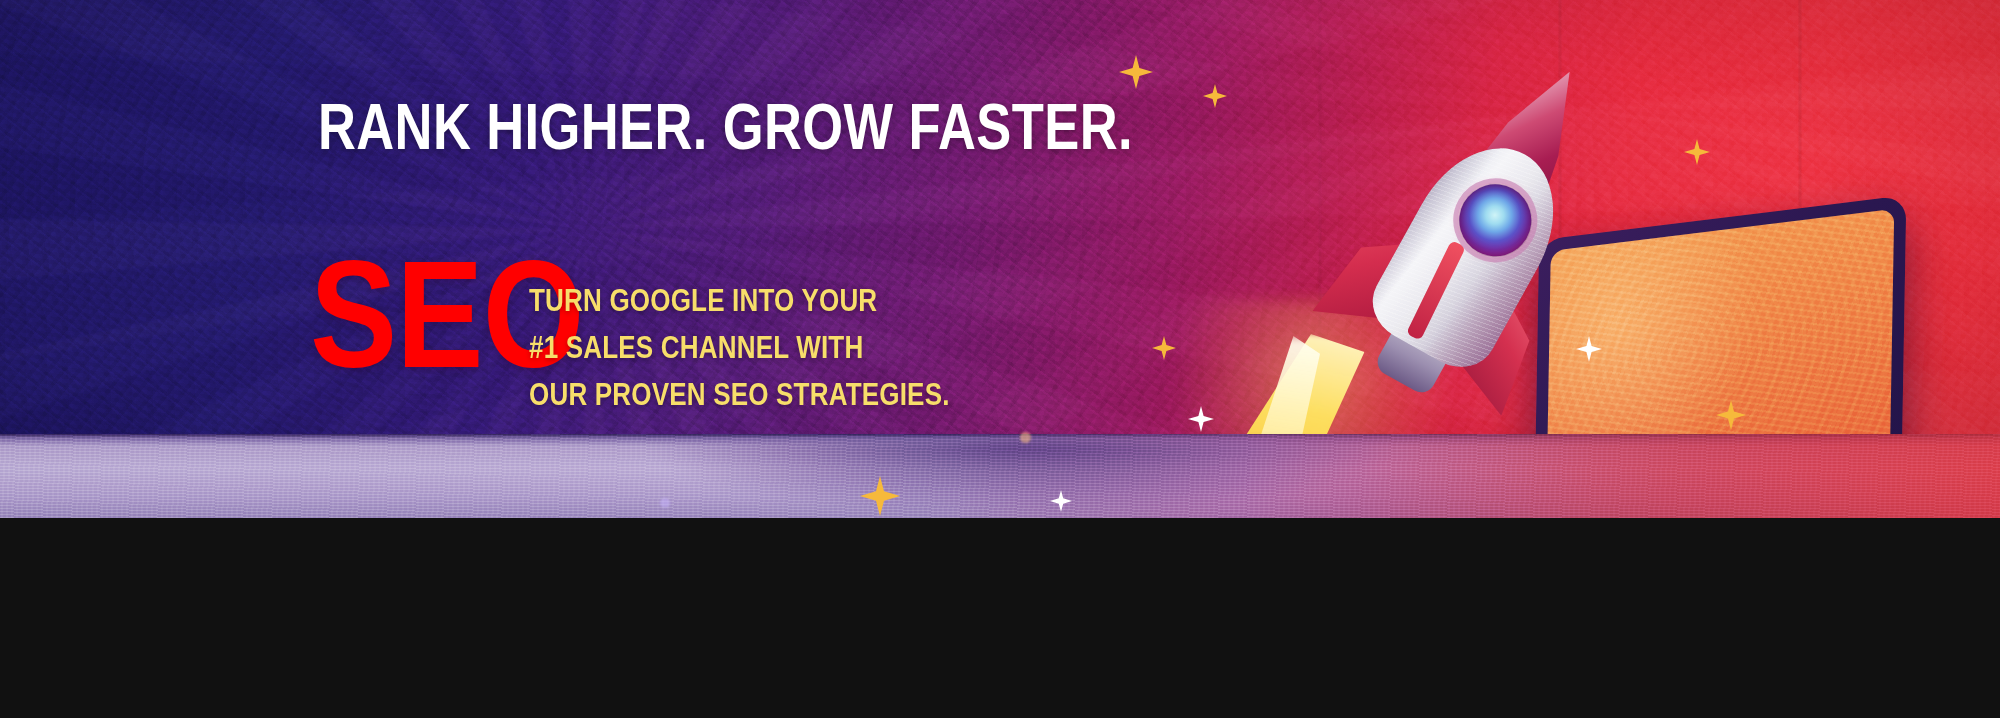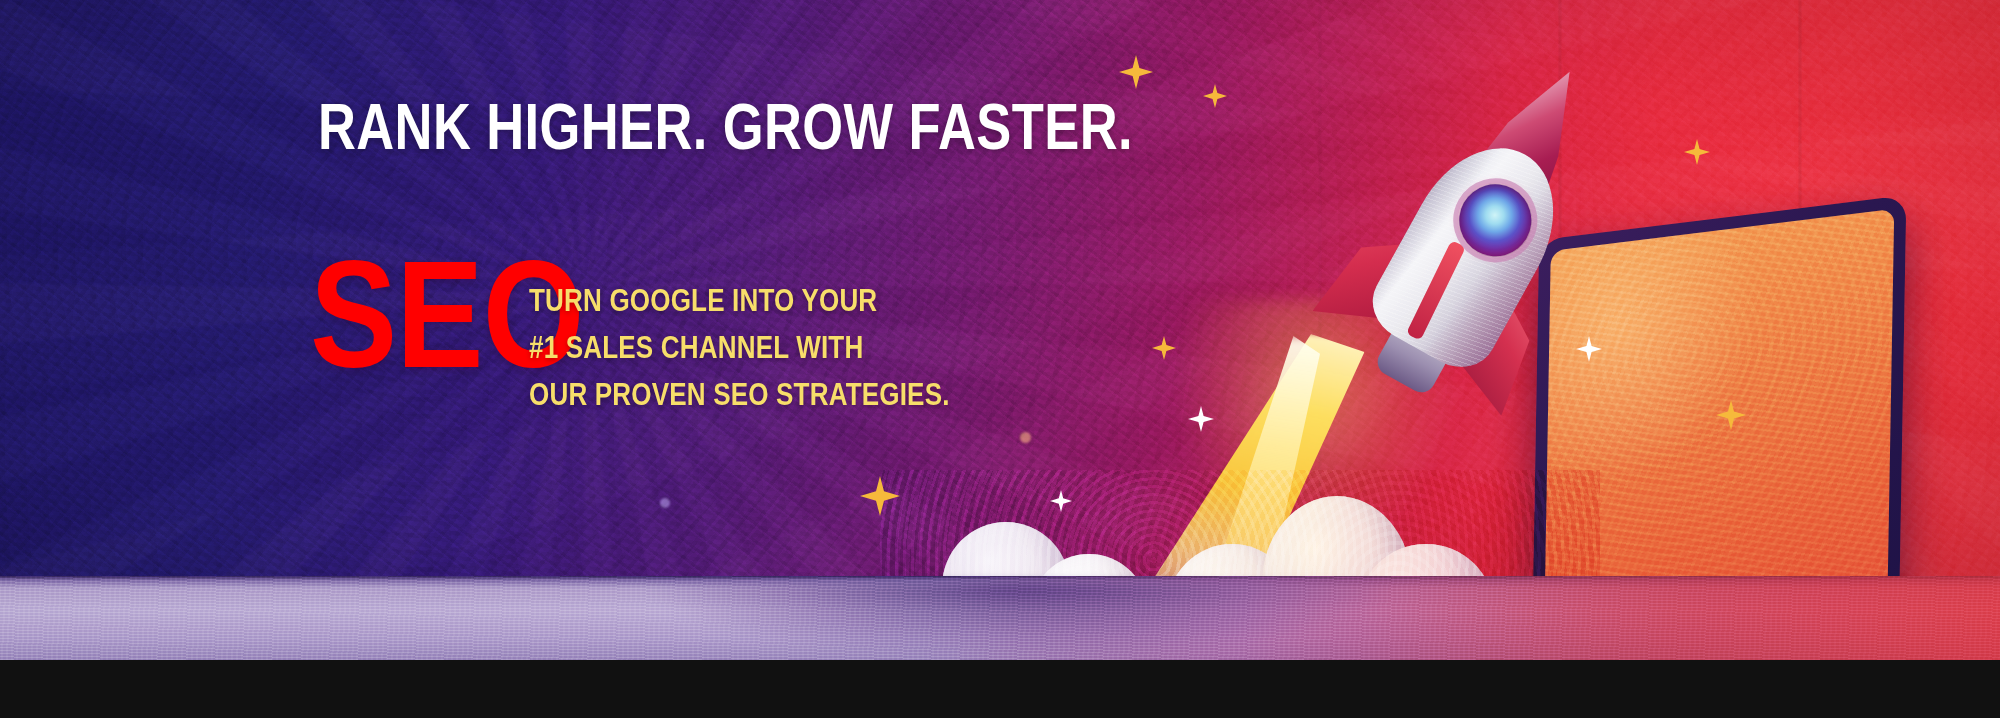--- a/index.html
+++ b/index.html
@@ -1,21 +1,21 @@
 <!DOCTYPE html>
 <html><head>
 <meta charset="utf-8">
 <style>
   html,body{margin:0;padding:0;background:#111;}
   *{box-sizing:border-box;}
 
   .banner{
     position:relative;
     width:2000px;
-    height:660px;
+    height:518px;
     overflow:hidden;
     font-family:"Liberation Sans", sans-serif;
     background:#231B6B;
   }
 
   
   .bg-base{
     position:absolute; inset:0;
     background:
       linear-gradient(100deg,

